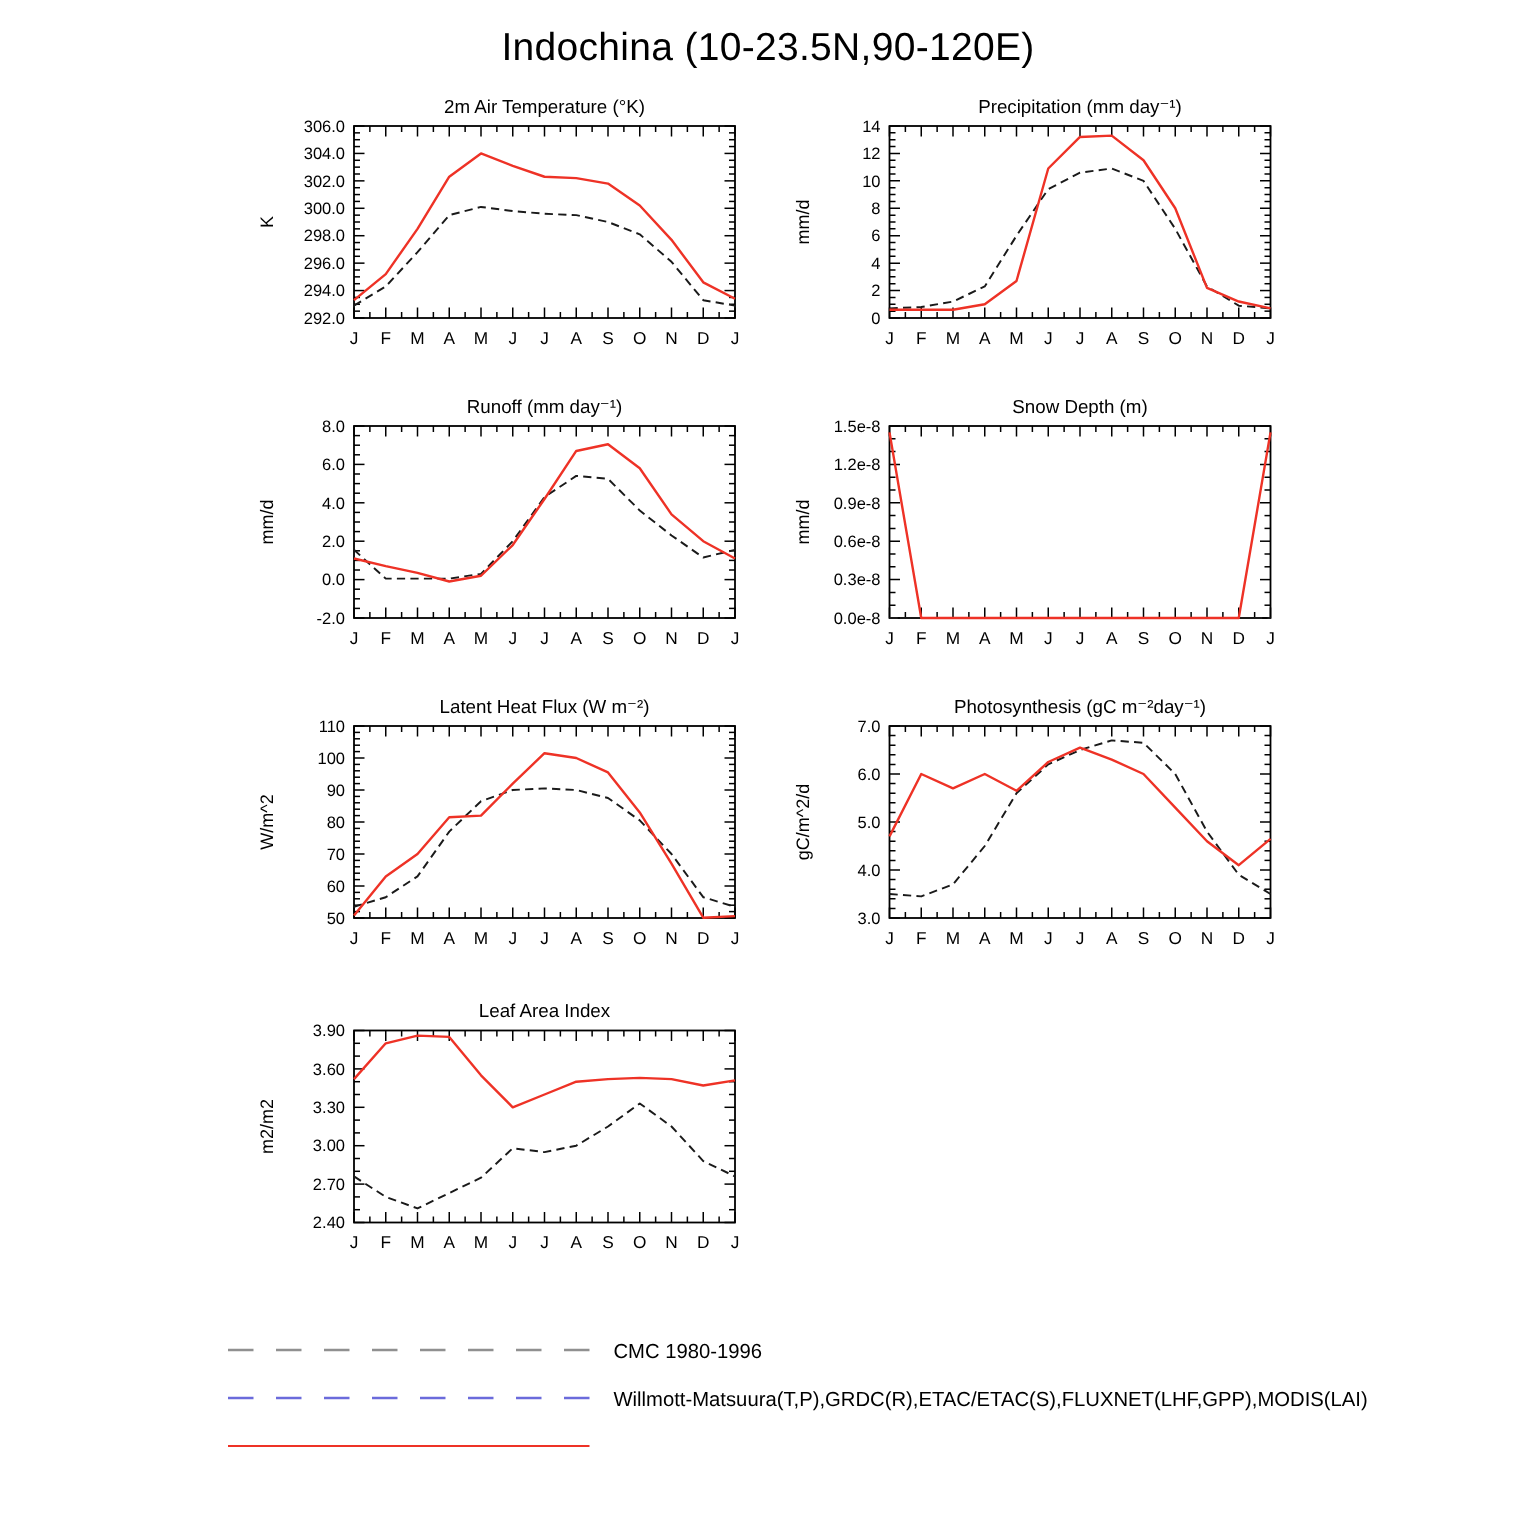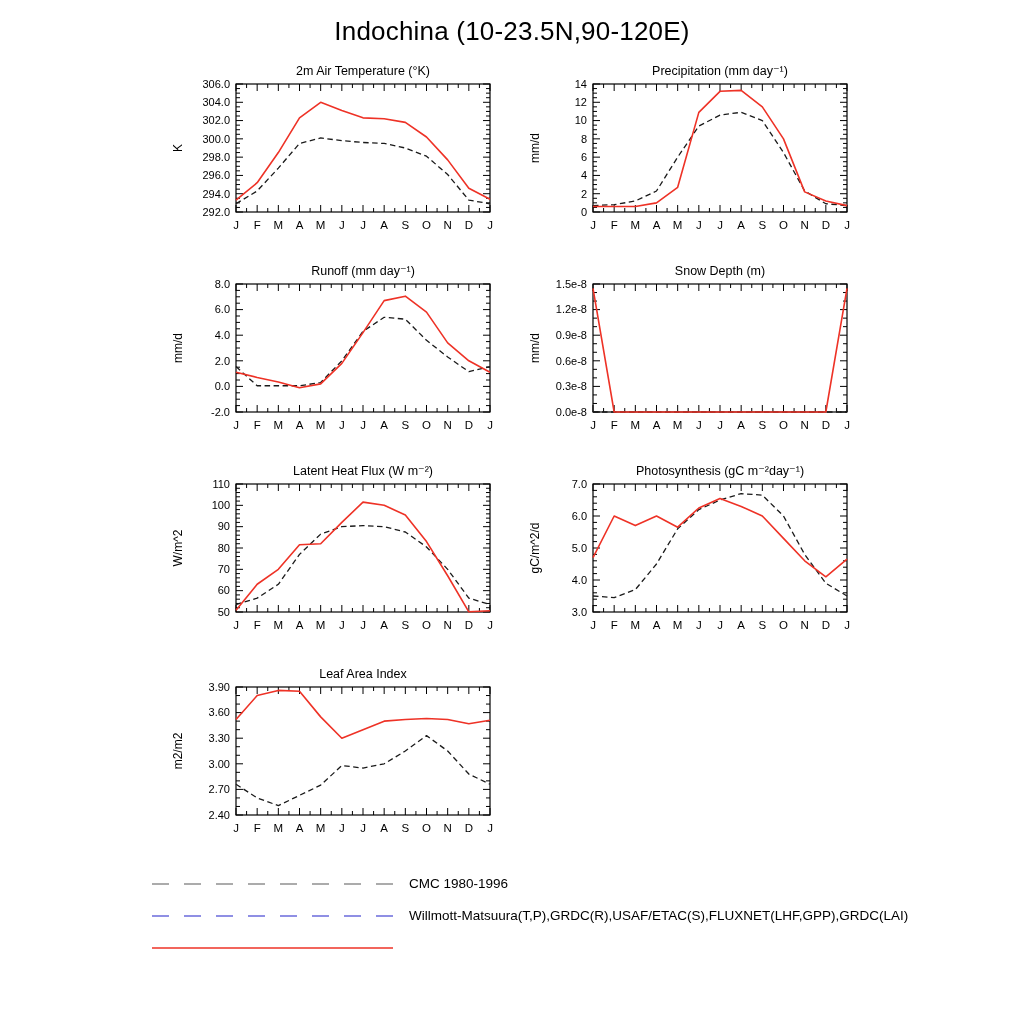--- a/index.html
+++ b/index.html
@@ -15,21 +15,21 @@
   .chart{position:absolute;width:330px;height:198px;}
   #c0{left:168px;top:60px;}
   #c1{left:525px;top:60px;}
   #c2{left:168px;top:260px;}
   #c3{left:525px;top:260px;}
   #c4{left:168px;top:460px;}
   #c5{left:525px;top:460px;}
   #c6{left:168px;top:663px;}
   svg text{font-family:"Liberation Sans","DejaVu Sans",sans-serif;fill:#000;}
   .legend{position:absolute;left:150px;top:876px;}
-  .legend-row{display:flex;align-items:flex-start;height:32px;}
+  .legend-row{display:flex;align-items:flex-end;height:32px;}
   .legend-line{width:245px;height:16px;flex:0 0 245px;}
   .legend-label{margin-left:14px;font-size:13.5px;white-space:nowrap;}
 </style>
 </head>
 <body>
 
 <div class="main-title">Indochina (10-23.5N,90-120E)</div>
 
 <div class="chart" id="c0"><svg width="330" height="198" viewBox="0 0 330 198">
       <rect x="68" y="24" width="254" height="128" fill="none" stroke="#000" stroke-width="1.2"></rect>
@@ -898,20 +898,20 @@
   <div class="legend-row">
     <svg class="legend-line">
         <line x1="2" y1="8" x2="243" y2="8" stroke="#909090" stroke-width="1.7" stroke-dasharray="17 15"></line>
       </svg>
     <span class="legend-label">CMC 1980-1996</span>
   </div>
   <div class="legend-row">
     <svg class="legend-line">
         <line x1="2" y1="8" x2="243" y2="8" stroke="#6b6bdb" stroke-width="1.7" stroke-dasharray="17 15"></line>
       </svg>
-    <span class="legend-label">Willmott-Matsuura(T,P),GRDC(R),USAF/ETAC(S),FLUXNET(LHF,GPP),GRDC(LAI)</span>
+    <span class="legend-label">Willmott-Matsuura(T,P),GRDC(R),ETAC/ETAC(S),FLUXNET(LHF,GPP),MODIS(LAI)</span>
   </div>
   <div class="legend-row">
     <svg class="legend-line">
         <line x1="2" y1="8" x2="243" y2="8" stroke="#ee3226" stroke-width="1.3"></line>
       </svg>
   </div>
 </div>
 
 </body></html>

